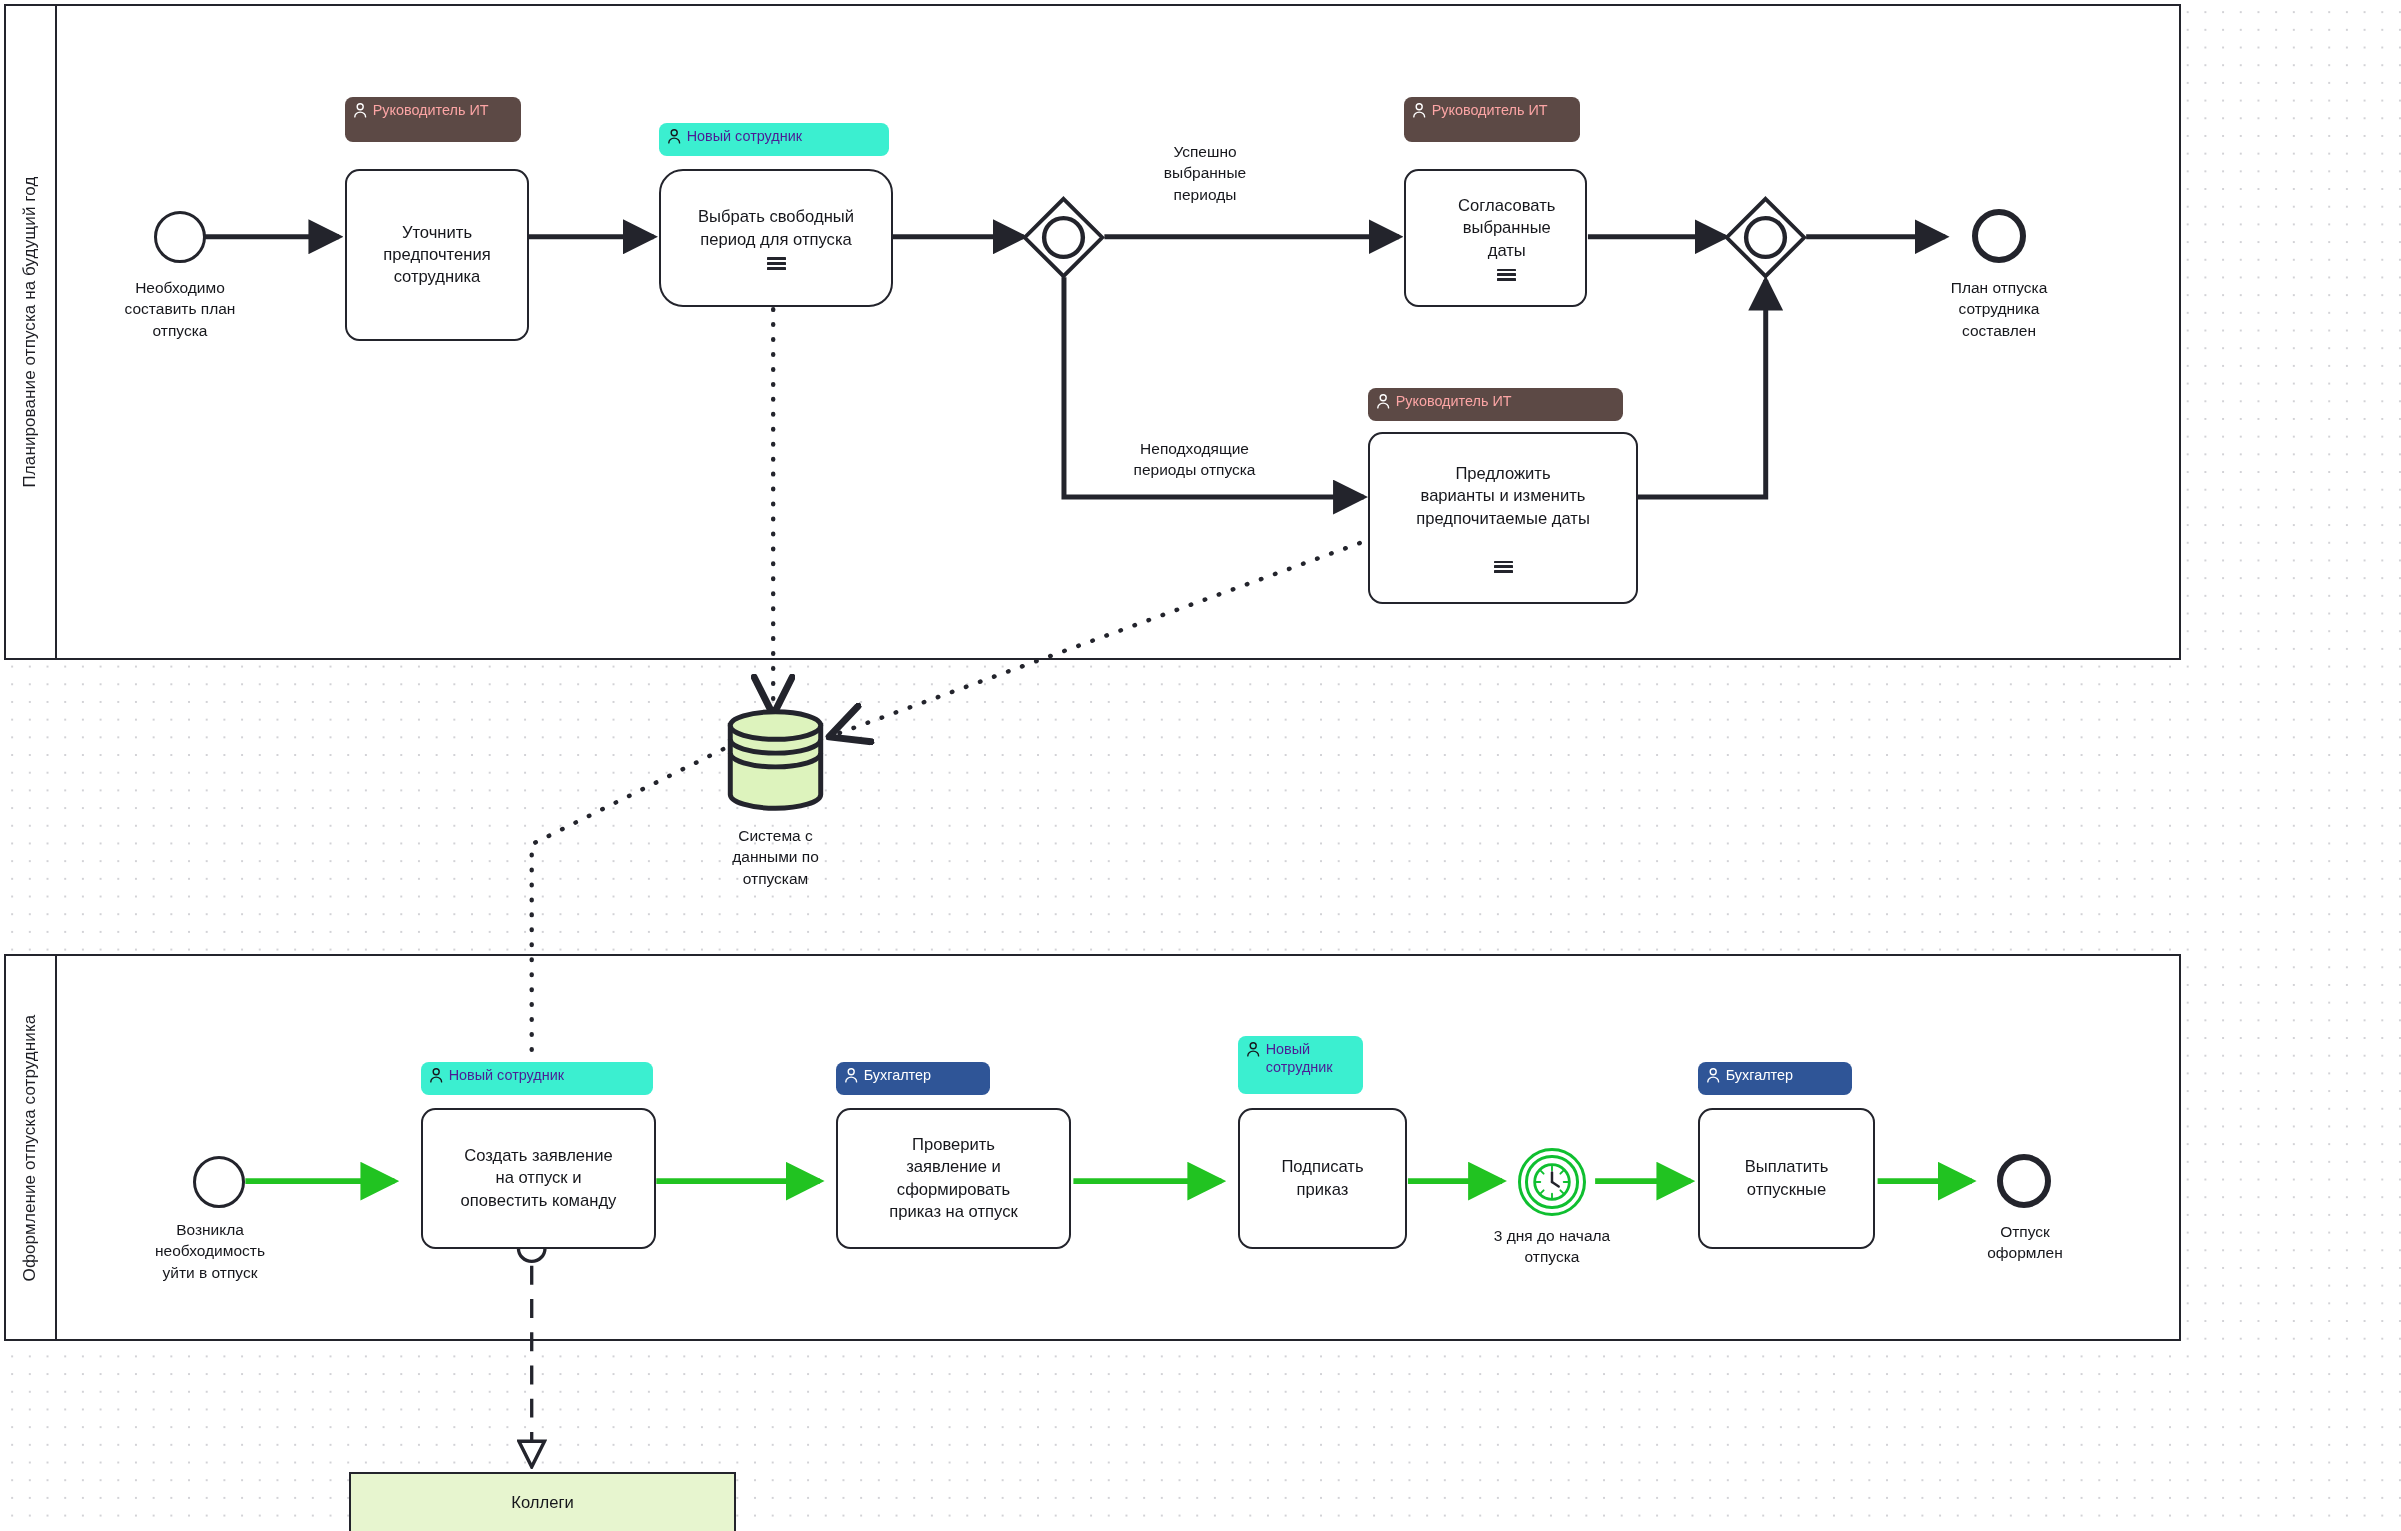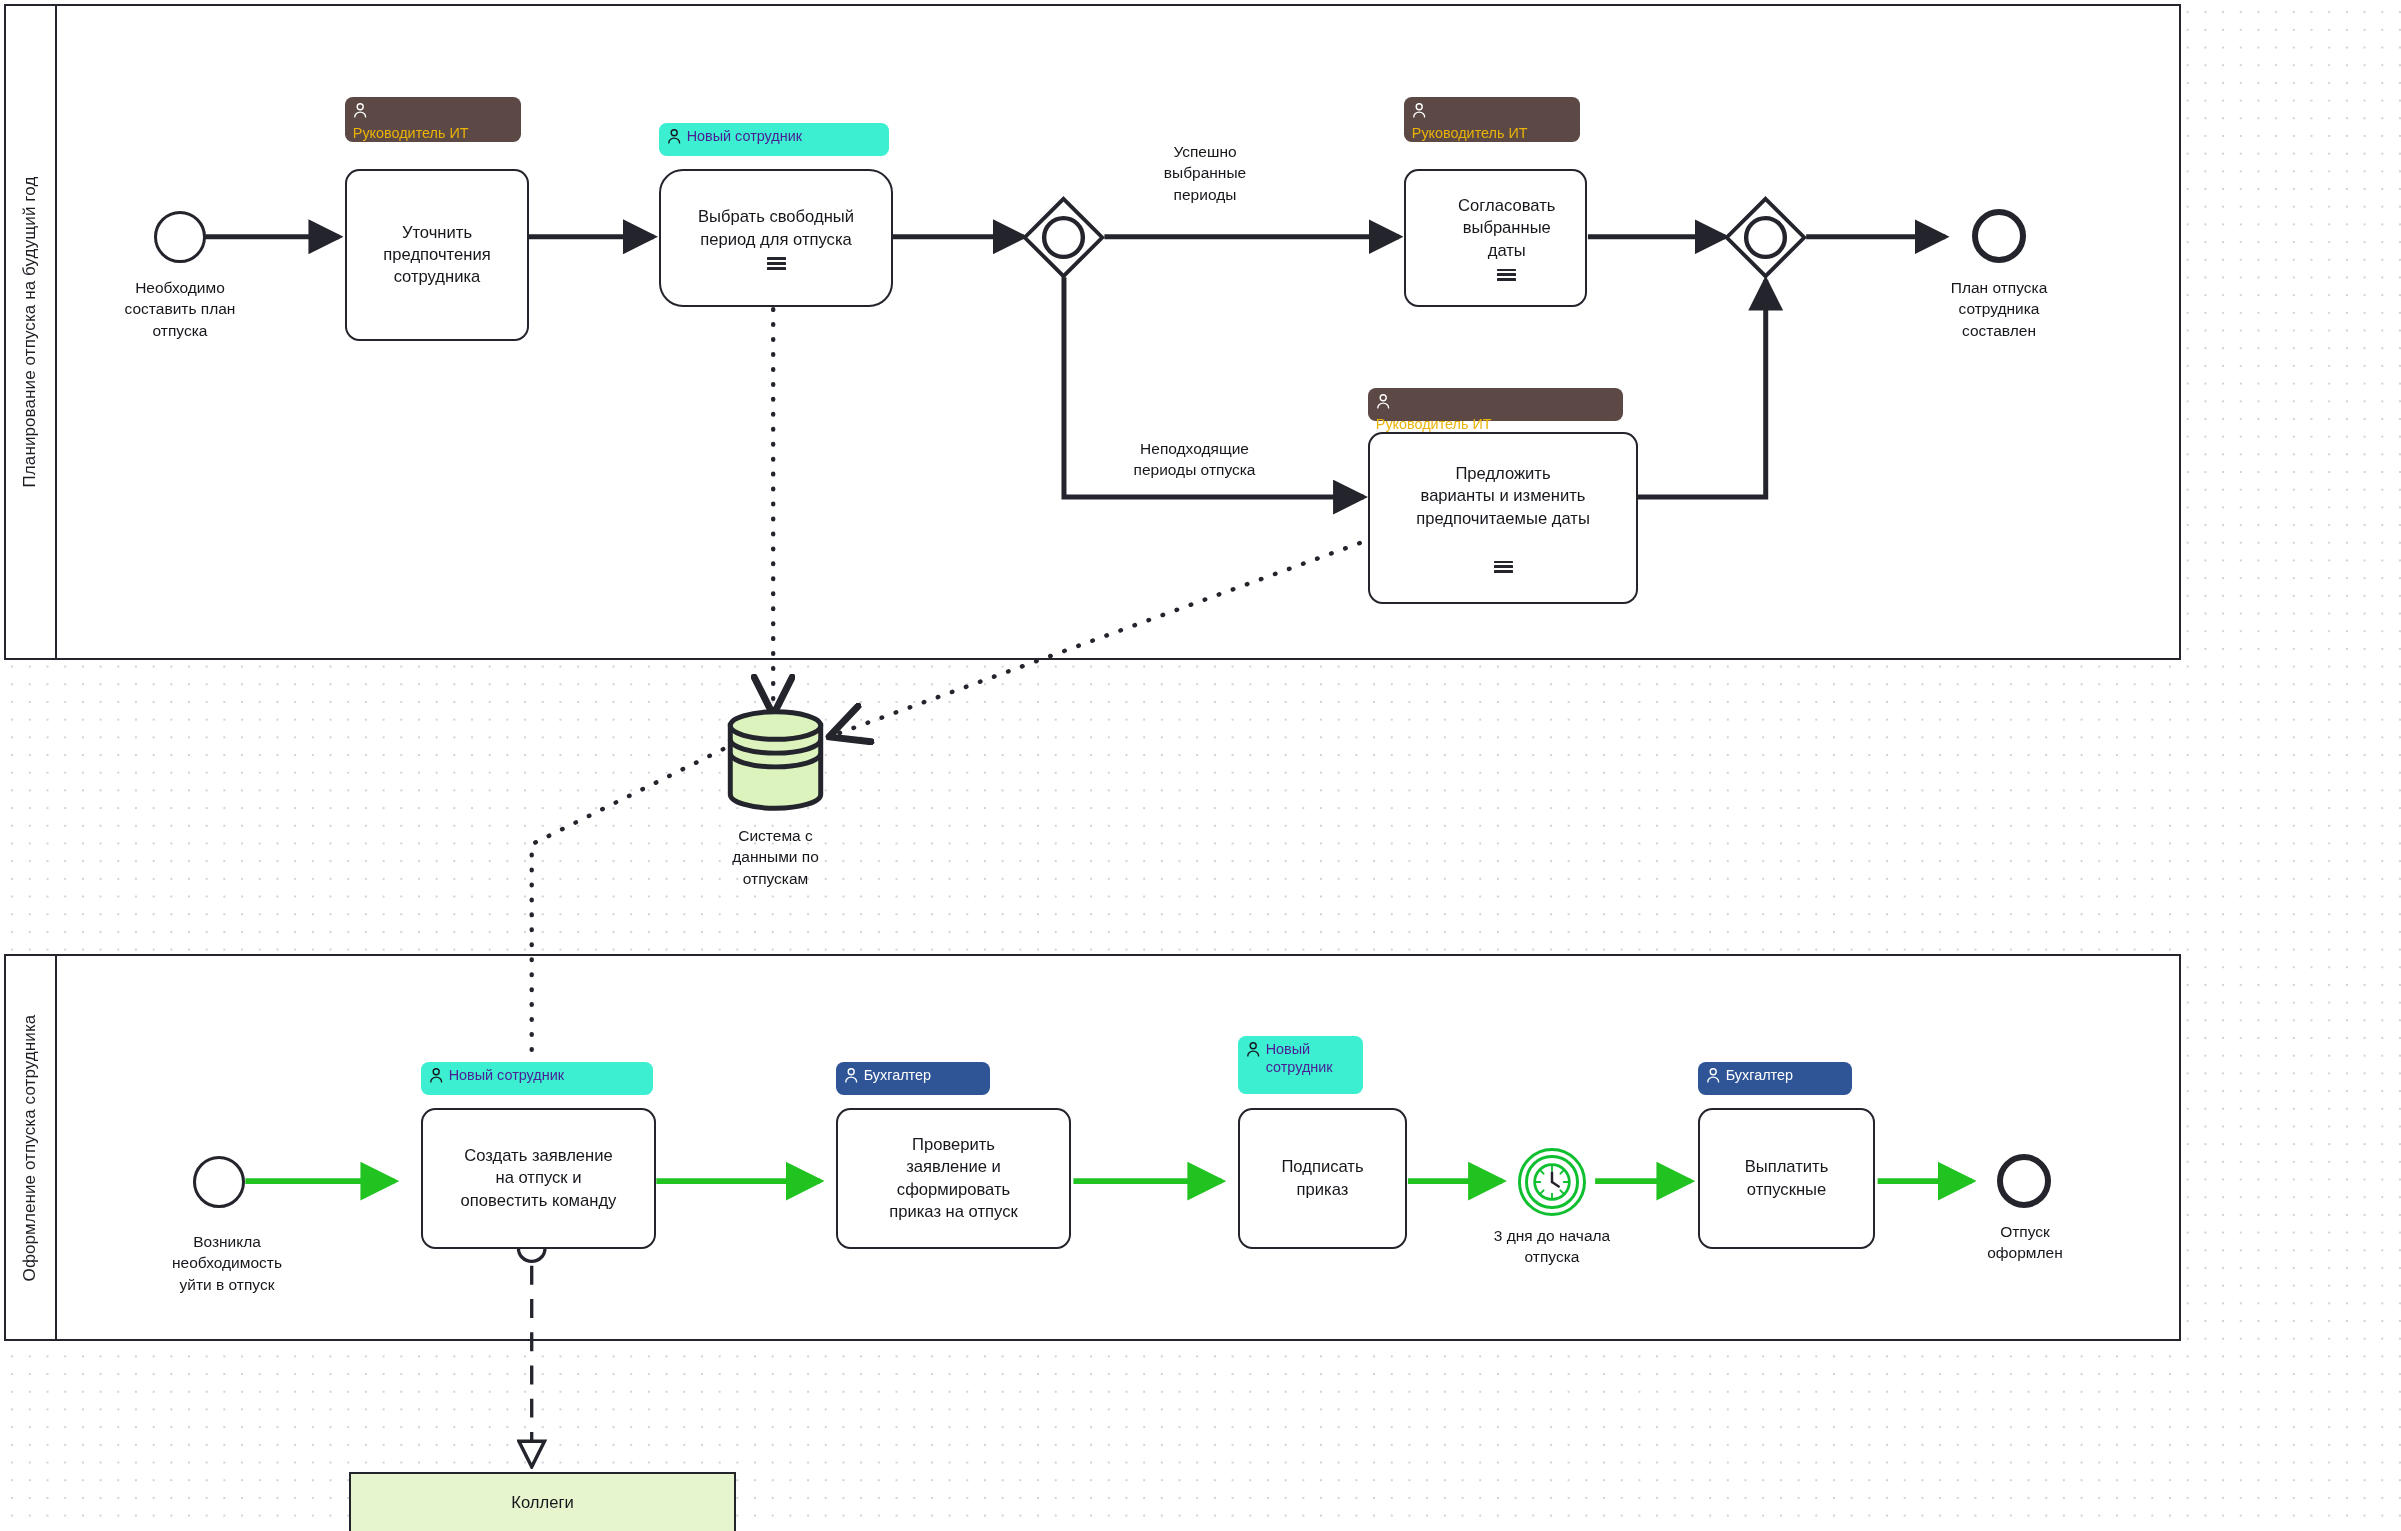--- a/index.html
+++ b/index.html
@@ -73,21 +73,21 @@
     display:flex;
     align-items:flex-start;
     gap:5.5px;
     padding:3.9px 8.9px 5px 7.8px;
     font-size:14.4px;
     line-height:1.28;
     box-sizing:border-box;
     z-index:6;
   }
   .badge svg{flex:0 0 auto;margin-top:1.1px;}
-  .badge.brown{background:#5c4945;color:#eab308;flex-direction:column;}
+  .badge.brown{background:#5c4945;color:#fca5a5;}
   .badge.teal {background:#3befd0;color:#4c1d95;}
   .badge.blue {background:#2f5597;color:#fff;}
   
   .event{
     position:absolute;
     border-radius:50%;
     box-sizing:border-box;
     z-index:5;
   }
   .ev-start{border:3.3px solid #23242c;background:#fff;}
@@ -308,21 +308,21 @@
       <ellipse cx="100" cy="30" rx="82" ry="25" fill="#ddf3bd" stroke="#23242c" stroke-width="9"></ellipse>
       <path d="M18,55 a82,25 0 0 0 164,0" fill="none" stroke="#23242c" stroke-width="9"></path>
       <path d="M18,80 a82,25 0 0 0 164,0" fill="none" stroke="#23242c" stroke-width="9"></path>
     </svg>
   </div>
   <div class="caption" style="left:687px; top:825px; width:177px;">Система с
 данными по
 отпускам</div>
 
   <div class="event ev-start" style="left:193px; top:1156px; width:52px; height:52px;"></div>
-  <div class="caption" style="left:130px; top:1219px; width:194px;margin-top:12px;">Возникла
+  <div class="caption" style="left:113px; top:1219px; width:194px;">Возникла
 необходимость
 уйти в отпуск</div>
 
   <div class="badge teal" style="left:421px; top:1062px; width:232px; height:33px;">
     <svg width="14.4" height="16.6" viewBox="0 0 24 26">
       <circle cx="12" cy="7" r="5" fill="none" stroke="#16171c" stroke-width="2.3"></circle>
       <path d="M3,24 a9,8 0 0 1 18,0" fill="none" stroke="#16171c" stroke-width="2.3" stroke-linecap="round"></path>
     </svg>
     <span>Новый сотрудник</span>
   </div>

